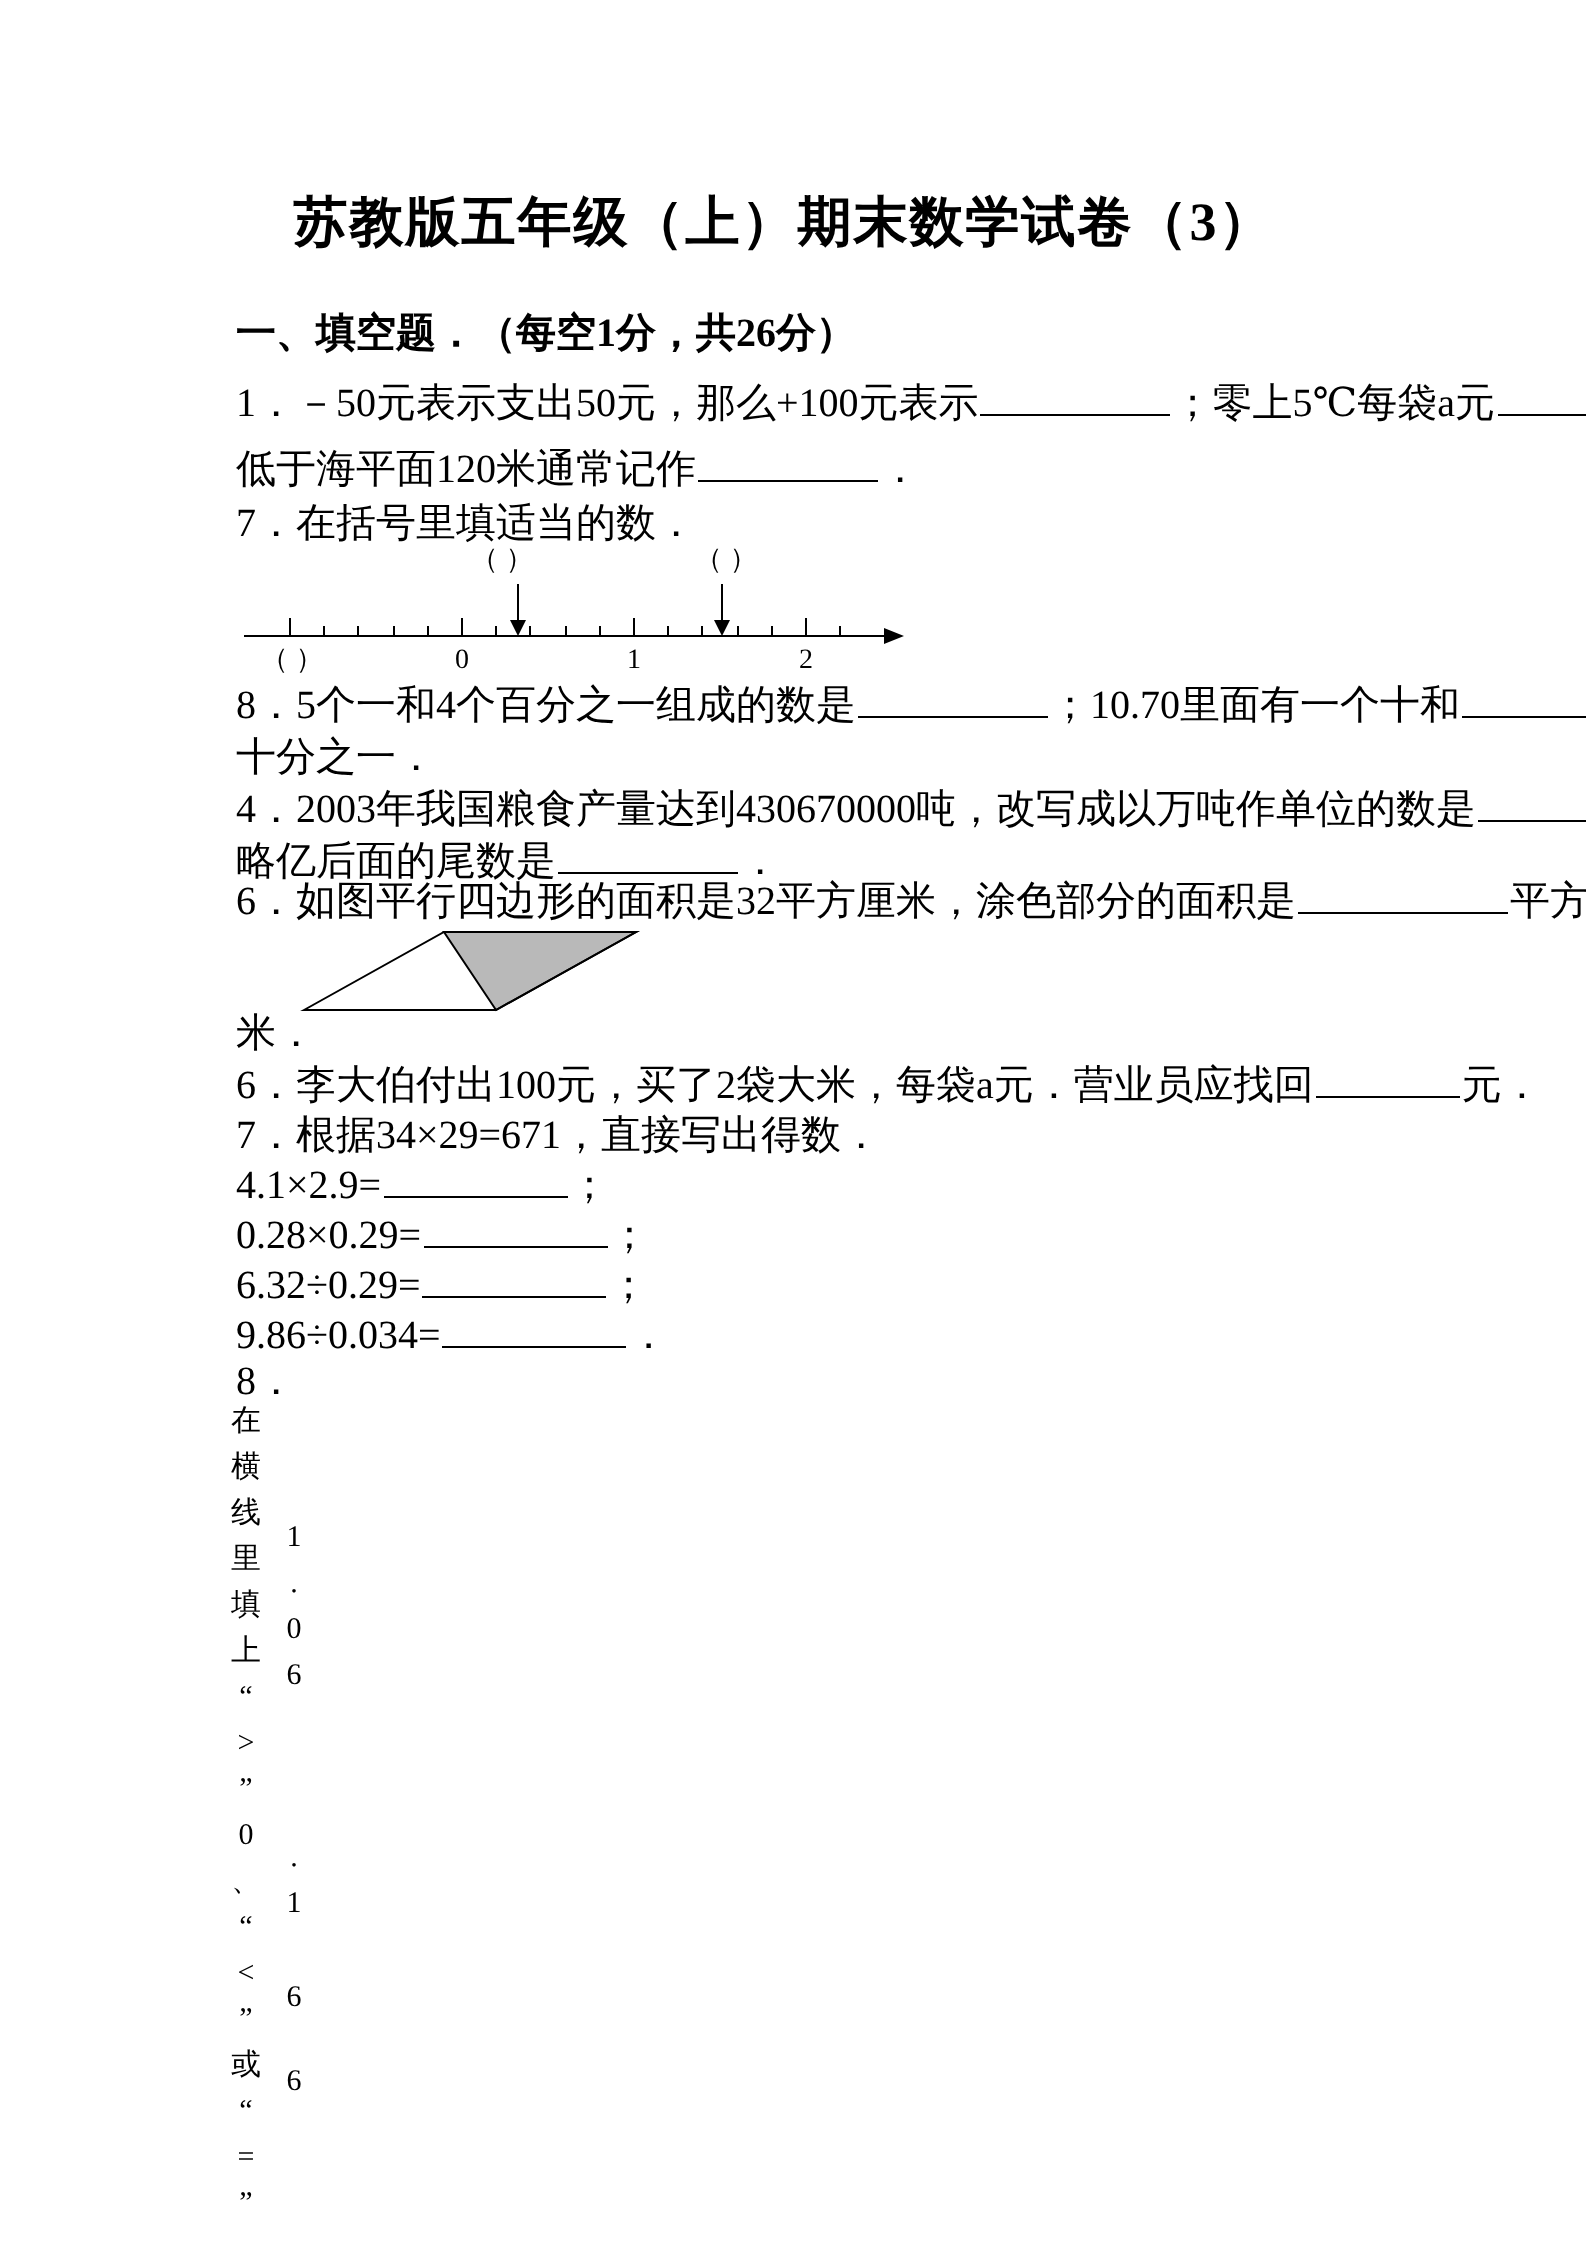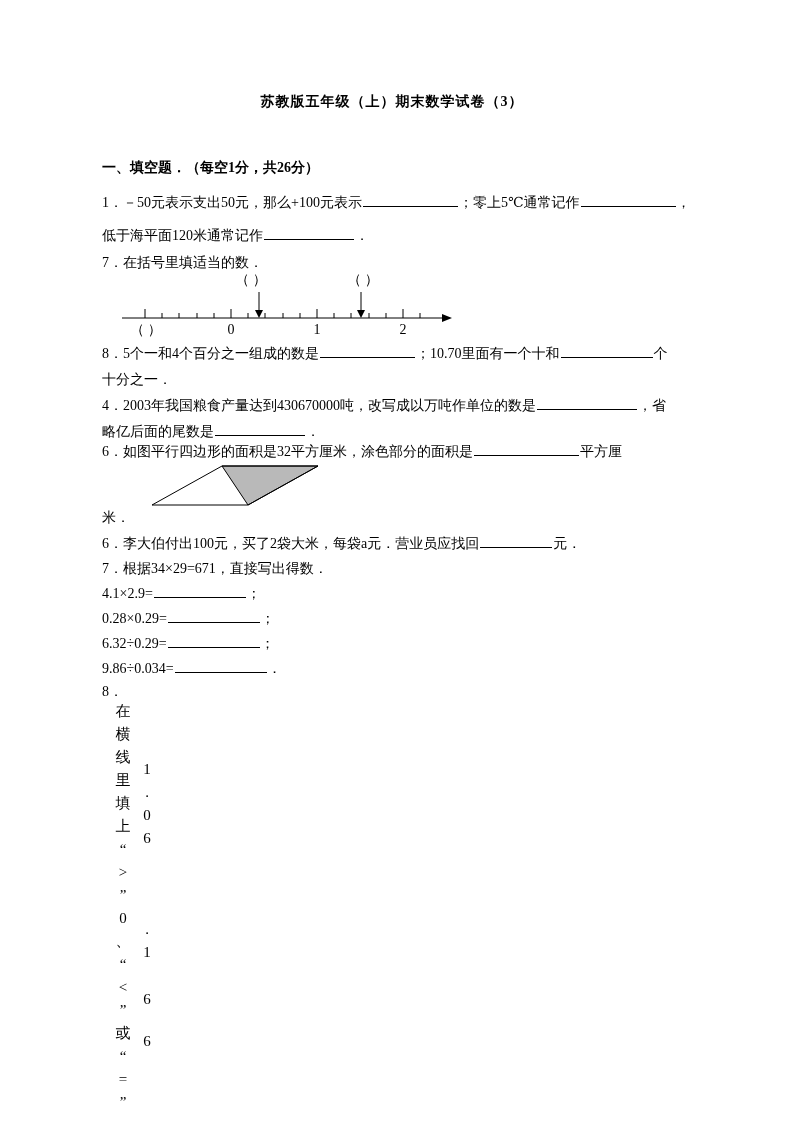--- a/index.html
+++ b/index.html
@@ -3,44 +3,44 @@
 <meta charset="utf-8">
 <style>
   * { margin:0; padding:0; box-sizing:border-box; }
   html,body { background:#ffffff; }
   body {
     width:793px; height:1122px; position:relative; overflow:hidden;
     font-family:"Liberation Serif","DejaVu Serif",serif;
     color:#000; font-size:15px;
   }
   .abs { position:absolute; }
-  .line { position:absolute; left:102px; white-space:nowrap; font-size:14px; line-height:19px; }
+  .line { position:absolute; left:118px; white-space:nowrap; font-size:20px; line-height:19px; }
   .title {
     position:absolute; top:93px; left:0; width:784px;
-    text-align:center; font-size:14px; font-weight:bold; letter-spacing:1px;
+    text-align:center; font-size:27px; font-weight:bold; letter-spacing:1px;
   }
   .heading { font-weight:bold; }
   .blank {
     display:inline-block; height:14px; border-bottom:1px solid #000;
     margin:0 1px; vertical-align:baseline;
   }
   .w72{width:72px} .w90{width:90px} .w92{width:92px}
   .w95{width:95px} .w100{width:100px} .w105{width:105px}
   .vcol div { height:23px; line-height:23px; width:18px; text-align:center; font-size:15px; }
   .v2 { position:absolute; left:26px; width:14px; text-align:center; font-size:15px; line-height:15px; }
   svg text { font-family:"Liberation Serif","DejaVu Serif",serif; }
 </style>
 </head>
 <body>
 
 <h1 class="title">苏教版五年级（上）期末数学试卷（3）</h1>
 
 <p class="line heading" style="top:158px">一、填空题．（每空1分，共26分）</p>
 
-<p class="line" style="top:193px"><span>1．－50元表示支出50元，那么+100元表示</span><span class="blank w95"></span><span>；零上5℃通常记作</span><span class="blank w95"></span><span>，</span></p>
+<p class="line" style="top:193px"><span>1．－50元表示支出50元，那么+100元表示</span><span class="blank w95"></span><span>；零上5℃每袋a元</span><span class="blank w95"></span><span>，</span></p>
 <p class="line" style="top:226px"><span>低于海平面120米通常记作</span><span class="blank w90"></span><span>．</span></p>
 
 <p class="line" style="top:253px">7．在括号里填适当的数．</p>
 
 <svg class="abs" style="left:120px; top:268px" width="335" height="70" viewBox="0 0 335 70">
   <g font-size="14" fill="#000">
     <text x="131" y="16" text-anchor="middle">（ ）</text>
     <text x="243" y="16" text-anchor="middle">（ ）</text>
     <text x="26" y="66" text-anchor="middle">（ ）</text>
     <text x="111" y="66" text-anchor="middle">0</text>

